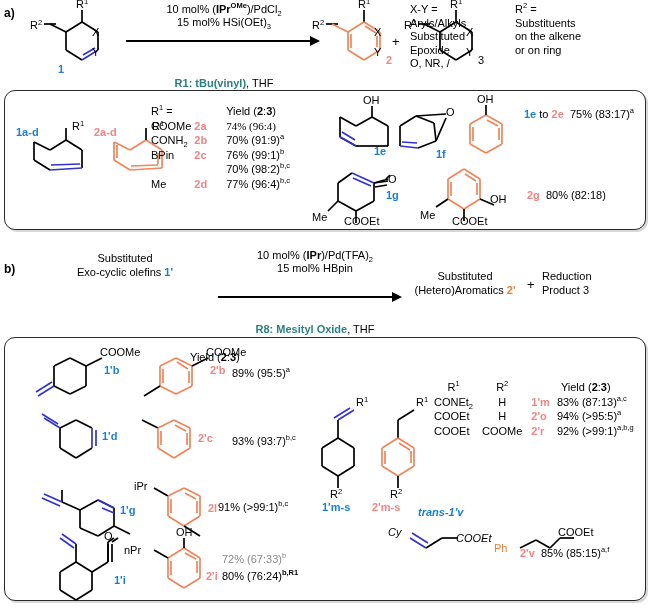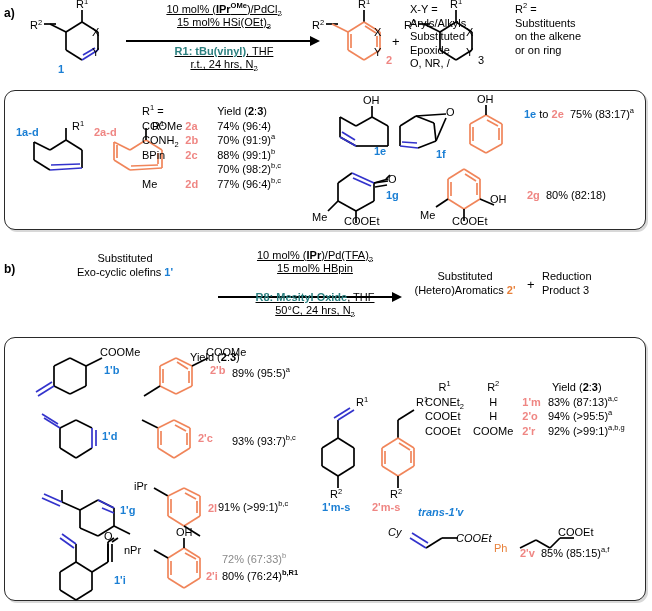--- a/index.html
+++ b/index.html
@@ -2,45 +2,45 @@
 <html><head>
 <meta charset="utf-8">
 <style>
   html,body{margin:0;padding:0;background:#fff;}
   body{
     width:652px;height:611px;position:relative;overflow:hidden;
     font-family:"Liberation Sans", sans-serif;
     font-size:11px;color:#000;
   }
   .abs{position:absolute;}
-  .nw{white-space:nowrap;text-decoration:underline;}
+  .nw{white-space:nowrap;}
   sup{font-size:7.5px;line-height:0;vertical-align:super;}
   sub{font-size:7.5px;line-height:0;vertical-align:sub;}
   .blue{color:#1b7fd4;}
   .red{color:#ef8683;}
   .orange{color:#e8803a;}
-  .teal{color:#2b7f7f;}
+  .teal{color:#2b7f7f;margin-top:32px;}
   .gray{color:#8a8a8a;}
   .b{font-weight:bold;}
   .it{font-style:italic;}
   .panel{
     border:1.6px solid #2a2a2a;border-radius:11px;background:#fff;
     box-shadow:2px 2px 0 #d8d8d8;
   }
   .secLabel{font-weight:bold;font-size:12px;}
   .cond{font-size:11px;text-align:center;line-height:1.18;}
   .arrowWrap{position:relative;}
   .arrowLine{position:absolute;height:2px;background:#000;}
   .arrowHead{
     position:absolute;width:0;height:0;
     border-top:5px solid transparent;border-bottom:5px solid transparent;
     border-left:10px solid #000;
   }
   svg{overflow:visible;}
-  .tbl{font-size:11px;line-height:1.32;}
+  .tbl{font-size:11px;line-height:1.32;margin-left:9px;}
   .tbl td{padding:0 3px 0 0;vertical-align:top;white-space:nowrap;}
   .yld{font-size:11px;line-height:1.38;white-space:nowrap;}
 </style>
 </head>
 <body>
 
 <div class="abs secLabel" style="left:4px;top:6px;">a)</div>
 
 <div class="abs" style="left:30px;top:2px;">
   <svg width="110" height="78" viewBox="0 0 110 78">
@@ -197,31 +197,31 @@
 <table class="abs tbl" style="left:142px;top:104px;border-collapse:collapse;">
   <tbody>
       <tr>
     <td>R<sup>1</sup> =</td>
     <td></td>
     <td style="padding-left:16px;">Yield (<b>2</b>:<b>3</b>)</td>
   </tr>
   <tr>
     <td>COOMe</td>
     <td class="red b">2a</td>
-    <td style="padding-left:16px;"><span>74% (96:4)</span></td>
+    <td style="padding-left:16px;font-family:Liberation Serif, serif;"><span>74% (96:4)</span></td>
   </tr>
   <tr>
     <td>CONH<sub>2</sub></td>
     <td class="red b">2b</td>
     <td style="padding-left:16px;"><span>70% (91:9)</span><sup>a</sup></td>
   </tr>
   <tr>
     <td>BPin</td>
     <td class="red b">2c</td>
-    <td style="padding-left:16px;"><span>88% (99:1)</span><sup>b</sup></td>
+    <td style="padding-left:16px;"><span>76% (99:1)</span><sup>b</sup></td>
   </tr>
   <tr>
     <td></td>
         <td></td>
     <td style="padding-left:16px;"><span>70% (98:2)</span><sup>b,c</sup></td>
   </tr>
   <tr>
     <td>Me</td>
     <td class="red b">2d</td>
     <td style="padding-left:16px;"><span>77% (96:4)</span><sup>b,c</sup></td>

